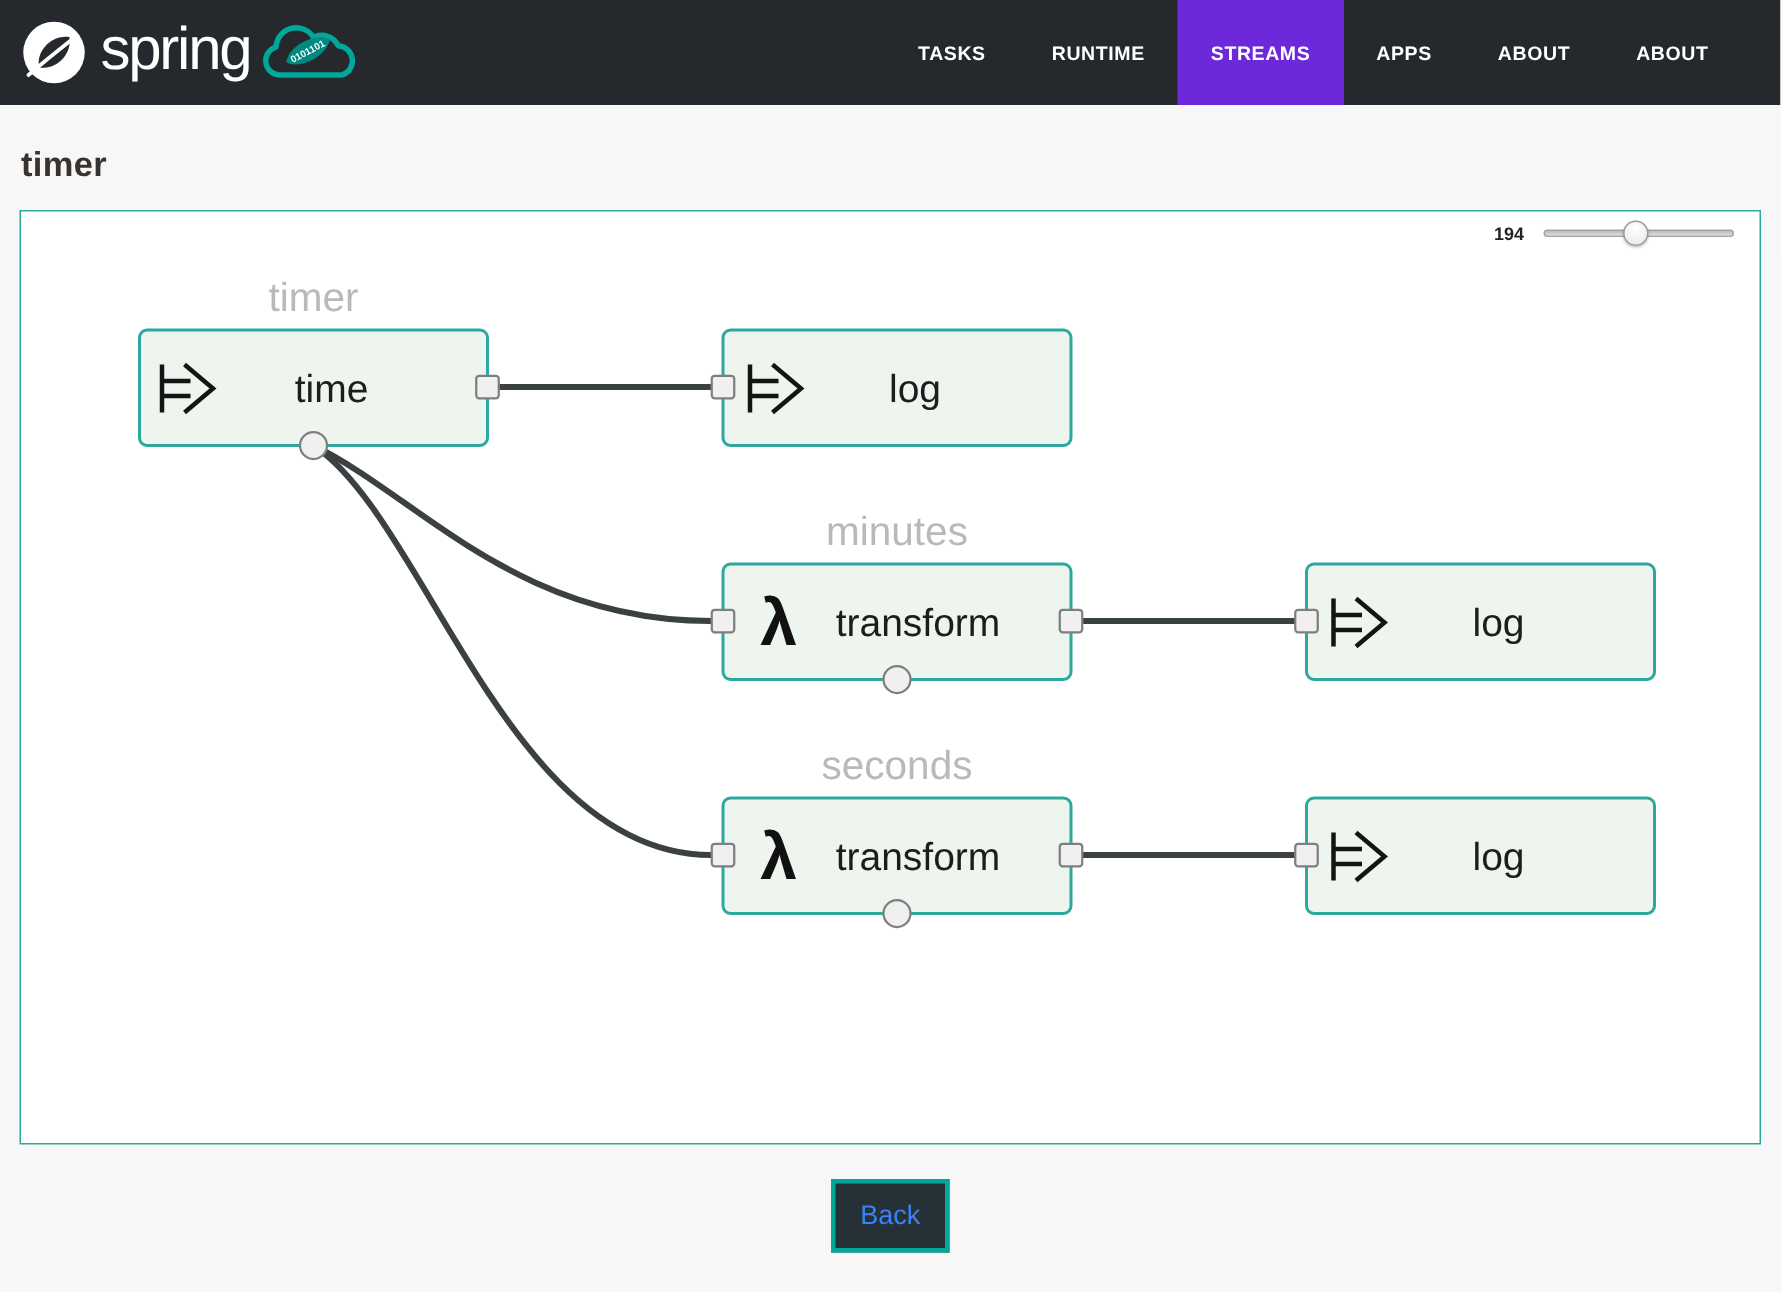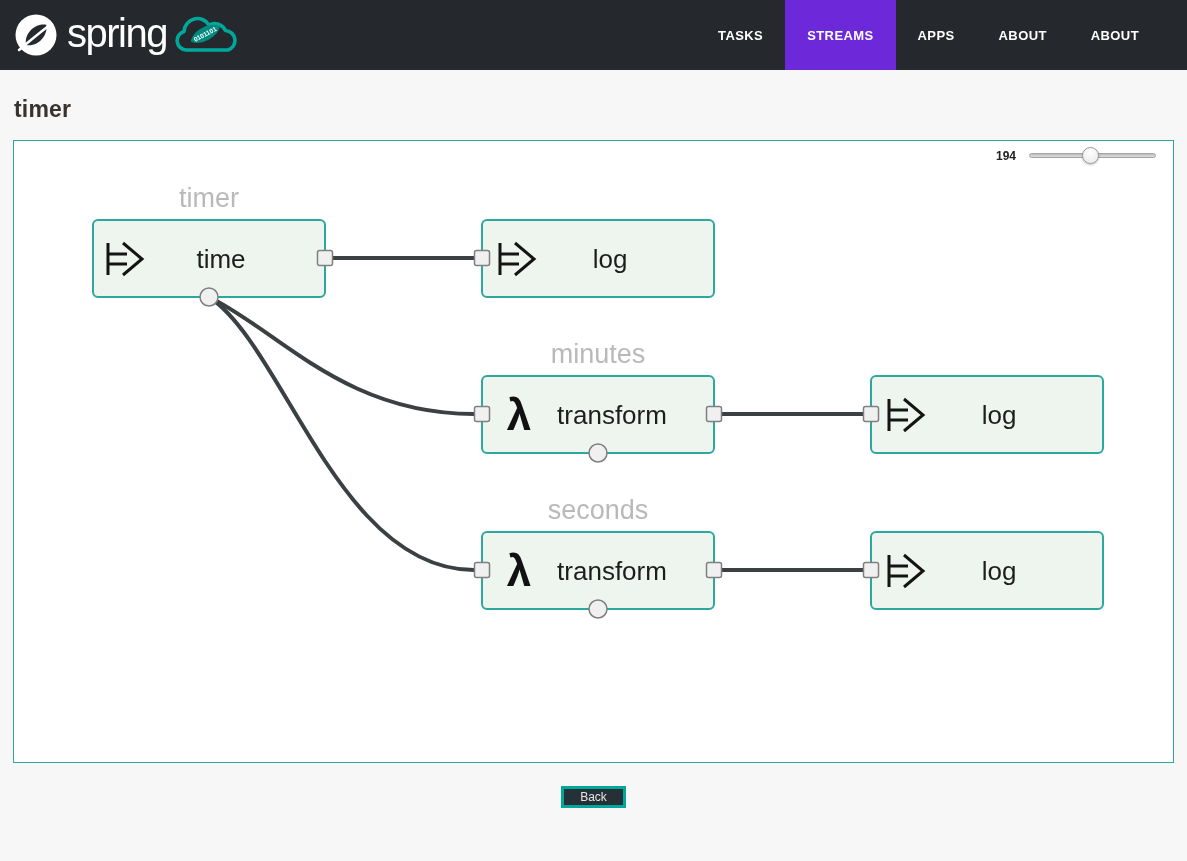--- a/index.html
+++ b/index.html
@@ -114,24 +114,24 @@
   .wire { stroke: #3b4043; stroke-width: 4; fill: none; stroke-linecap: round; }
   .port { fill: #f0f0f0; stroke: #7f7f7f; stroke-width: 1.5; }
   .icon-stroke { stroke: #141414; stroke-width: 3; fill: none; stroke-linejoin: miter; }
   .node-group { cursor: move; }
 
   
   .back-button {
     display: block;
     margin: 23px auto 0;
     background: #253137;
-    color: #e5e5e5;
-    font-family: "Liberation Sans", sans-serif;
-    font-size: 12px;
-    padding: 1px 16px;
+    color: #3b82f6;
+    font-family: "Liberation Sans", sans-serif;
+    font-size: 18px;
+    padding: 11px 16px;
     border: 3px solid #00a89b;
     border-radius: 0;
     cursor: pointer;
   }
 </style>
 </head>
 <body>
 
 <header class="header">
   <div class="logo">
@@ -147,20 +147,21 @@
       <path d="M 15,40 a 9.5,9.5 0 0 1 -2,-18.6 a 13.5,13.5 0 0 1 25,-6.4 a 12,12 0 0 1 16.5,5.5 a 10,10 0 0 1 2.5,19.5 z" fill="none" stroke="#00a89b" stroke-width="3.6" stroke-linejoin="round"></path>
       <g transform="translate(34,24) rotate(-28)">
         <path d="M -16,0 C -10,-9 10,-9 17,0 C 10,9 -10,9 -16,0 Z" fill="#00897f"></path>
         <text x="0" y="2.5" font-size="6.5" font-weight="700" fill="#ffffff" text-anchor="middle" font-family="Liberation Sans, sans-serif">0101101</text>
       </g>
     </svg>
   </div>
 
   <nav class="main-nav">
     <a class="nav-item">TASKS</a>
+    <a class="nav-item">RUNTIME</a>
     <a class="nav-item active">STREAMS</a>
     <a class="nav-item">APPS</a>
     <a class="nav-item">ABOUT</a>
     <a class="nav-item">ABOUT</a>
   </nav>
 </header>
 
 <main>
   <h1 class="page-title">timer</h1>
 

